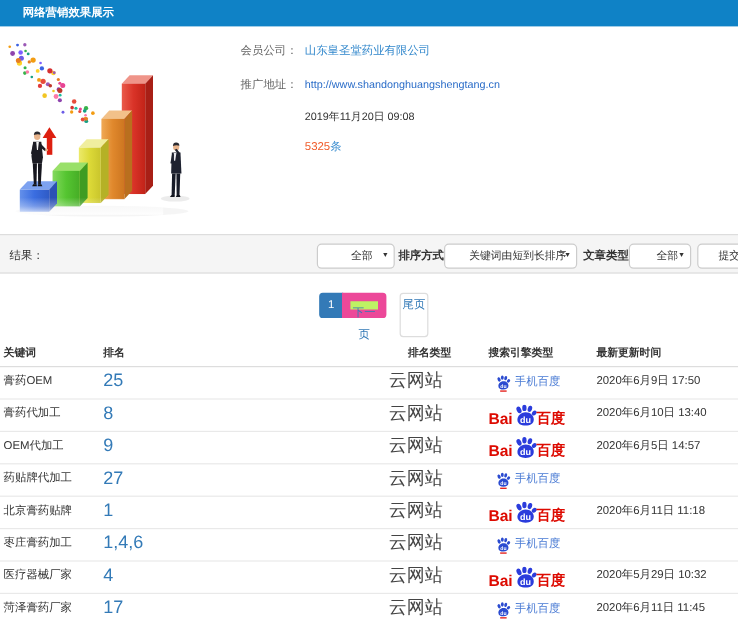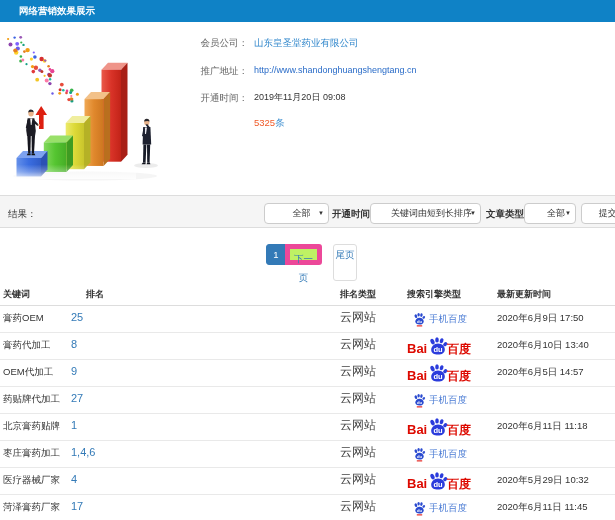--- a/index.html
+++ b/index.html
@@ -6,27 +6,27 @@
 #page{position:relative;width:615px;height:520px;overflow:hidden}
 .abs{position:absolute}
 .topbar{left:0;top:0;width:615px;height:22px;background:#0f82c6;color:#fff;font-size:9.5px;font-weight:bold;line-height:22px;padding-left:19px}
 .lbl{width:190px;text-align:right;color:#666;font-size:9.5px;line-height:13px}
 .val{left:254px;font-size:9.5px;line-height:13px;color:#333}
 .band{left:0;top:195px;width:615px;height:33px;background:#f5f5f5;border-top:1px solid #ddd;border-bottom:1px solid #ddd}
 .flabel{font-size:9.5px;font-weight:bold;color:#333;line-height:21px;top:203px}
 .sel{top:203px;height:20.5px;background:#fff;border:1px solid #ccc;border-radius:4px;font-size:9px;color:#333;line-height:18.5px;text-align:center}
 .sel .car{position:absolute;right:4px;top:0;font-size:6px;line-height:19px;color:#333}
 .pgA{left:266px;top:244px;width:20px;height:21px;background:#337ab7;border:1px solid #337ab7;border-radius:3px 0 0 3px;color:#fff;font-size:9.5px;text-align:center;line-height:19px}
-.pgB{left:285px;top:244px;width:37px;height:21px;background:#bef264;border:5px solid #ec4899;border-radius:0 3px 3px 0;color:#337ab7;font-size:9.5px;text-align:center;line-height:19px}
+.pgB{left:285px;top:244px;width:37px;height:21px;background:#bef264;border:7px solid #ec4899;border-radius:0 3px 3px 0;color:#337ab7;font-size:9.5px;text-align:center;line-height:19px}
 .pgC{left:333px;top:244px;width:24px;height:37px;background:#fff;border:1px solid #ddd;border-radius:3px;color:#337ab7;font-size:9.5px;text-align:center;line-height:19px}
 .th{top:287.5px;font-size:9px;font-weight:bold;color:#333;line-height:13px}
 .row{left:0;width:615px;height:27px;border-bottom:1px solid #e9e9e9}
 .c1{left:3px;color:#333;font-size:9.5px;line-height:23px}
-.c2{left:71px;color:#337ab7;font-size:11px;line-height:23px}
-.c3{left:340px;color:#444;font-size:12px;line-height:23px}
+.c2{left:86px;color:#337ab7;font-size:15px;line-height:23px}
+.c3{left:324px;color:#444;font-size:15px;line-height:23px}
 .c5{left:497px;color:#333;font-size:9.5px;line-height:23px}
 .mbtxt{left:431px;color:#4a7bd4;font-size:9.5px;line-height:26px}
 </style></head>
 <body>
 <div id="page">
 <div class="abs topbar">网络营销效果展示</div>
 <svg class="abs" style="left:0;top:35px" width="175" height="150" viewBox="0 0 175 150">
       <defs>
 <linearGradient id="gR" x1="0" y1="0" x2="1" y2="0">
           <stop offset="0" stop-color="#ea5a4a"></stop>
@@ -154,27 +154,26 @@
 <path d="M143.4 109.5 L146.4 109.5 L145.6 127.5 L143 127.5 Z" fill="#181c28"></path>
 <path d="M147 109.5 L150.2 109.5 L149.6 127.5 L147.2 127.5 Z" fill="#181c28"></path>
 <path d="M142.9 127.5 L145.7 127.5 L145.5 129.2 L141.6 129.2 Z" fill="#10131c"></path>
 <path d="M147.3 127.5 L149.8 127.5 L150.4 129.2 L146.6 129.2 Z" fill="#10131c"></path>
 </g>
     </svg>
 <div class="abs lbl" style="left:58px;top:36px">会员公司：</div>
 <div class="abs val" style="top:36px;color:#2f86cb">山东皇圣堂药业有限公司</div>
 <div class="abs lbl" style="left:58px;top:63.5px">推广地址：</div>
 <div class="abs val" style="top:63.5px;color:#2a6cc8;font-size:9px">http://www.shandonghuangshengtang.cn</div>
-<div class="abs lbl" style="left:58px;top:91px">开通时间：</div>
 <div class="abs val" style="top:91px;font-size:9px">2019年11月20日 09:08</div>
 <div class="abs val" style="top:115.5px"><span style="color:#f05a28">5325</span><span style="color:#3e8fd0">条</span></div>
 <div class="abs band"></div>
 <div class="abs" style="left:8px;top:203px;font-size:9.5px;color:#333;line-height:22px">结果：</div>
 <div class="abs sel" style="left:263.5px;width:65.5px;padding-left:10.5px">全部<span class="car">▼</span></div>
-<div class="abs flabel" style="left:332px">开通时间</div>
+<div class="abs flabel" style="left:332px">排序方式</div>
 <div class="abs sel" style="left:369.5px;width:111.5px;padding-left:12.5px">关键词由短到长排序<span class="car">▼</span></div>
 <div class="abs flabel" style="left:486px">文章类型</div>
 <div class="abs sel" style="left:524px;width:52px;padding-left:12px">全部<span class="car">▼</span></div>
 <div class="abs sel" style="left:580.5px;width:45px;padding-left:9.5px">提交</div>
 <div class="abs pgA">1</div>
 <div class="abs pgB">下一页</div>
 <div class="abs pgC">尾页</div>
 <div class="abs th" style="left:3px">关键词</div>
 <div class="abs th" style="left:86px">排名</div>
 <div class="abs th" style="left:340px">排名类型</div>

